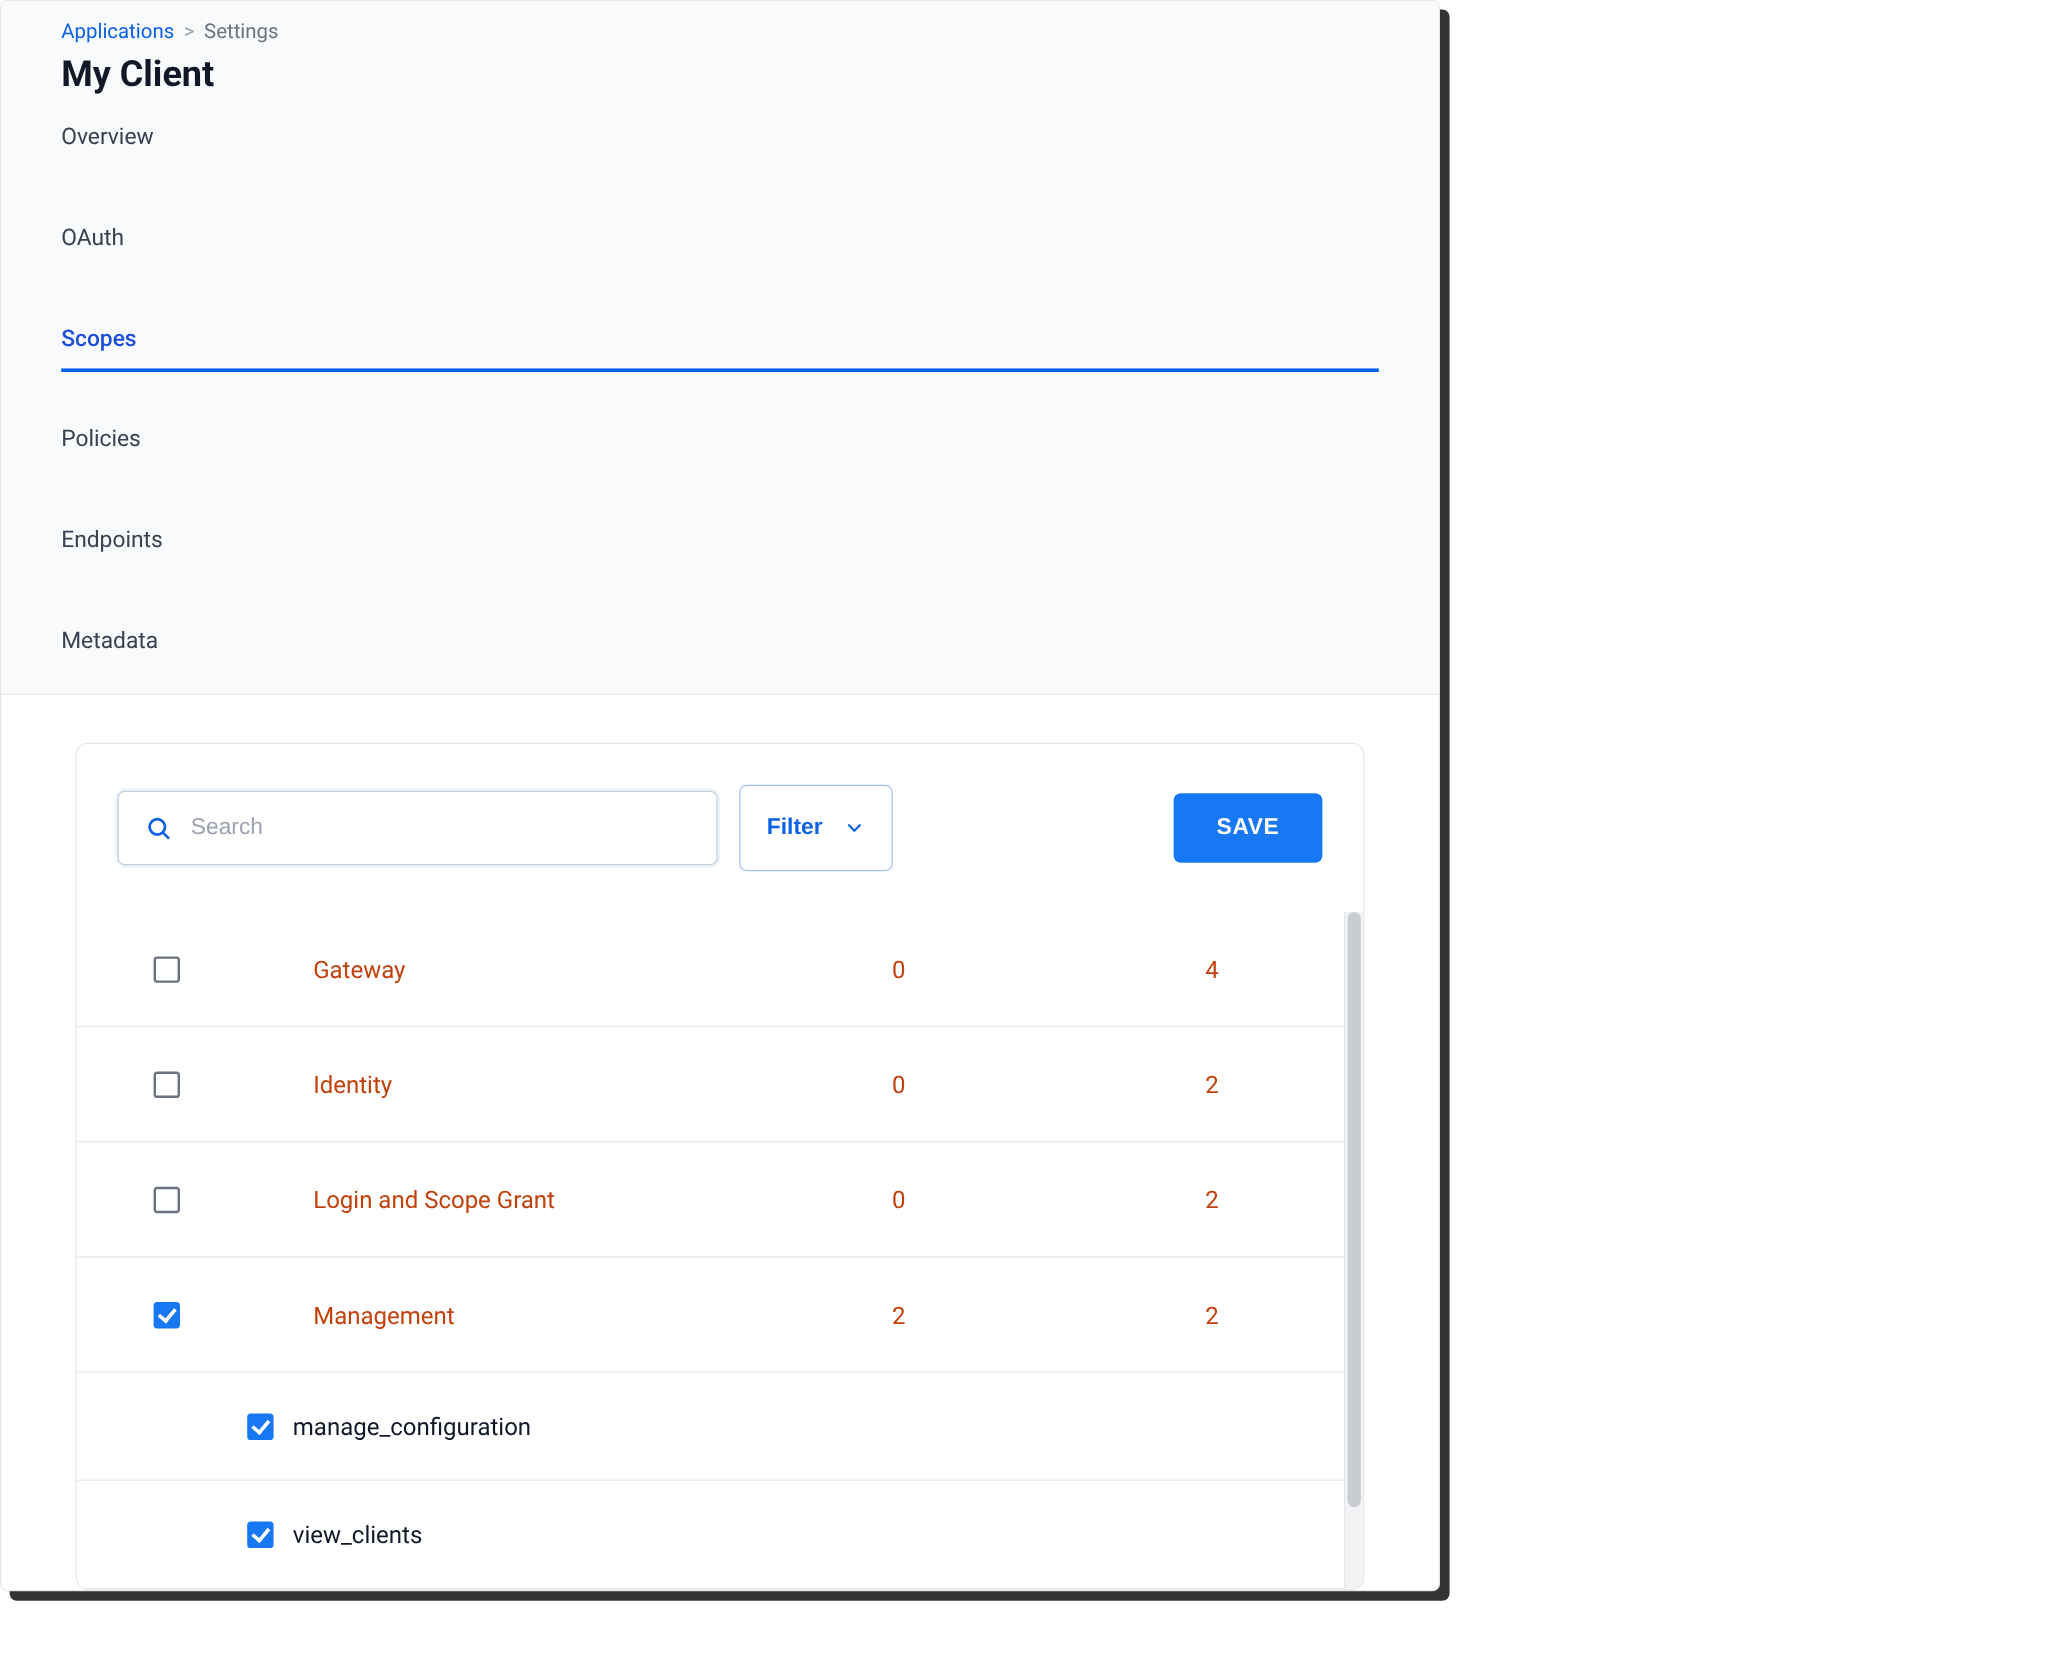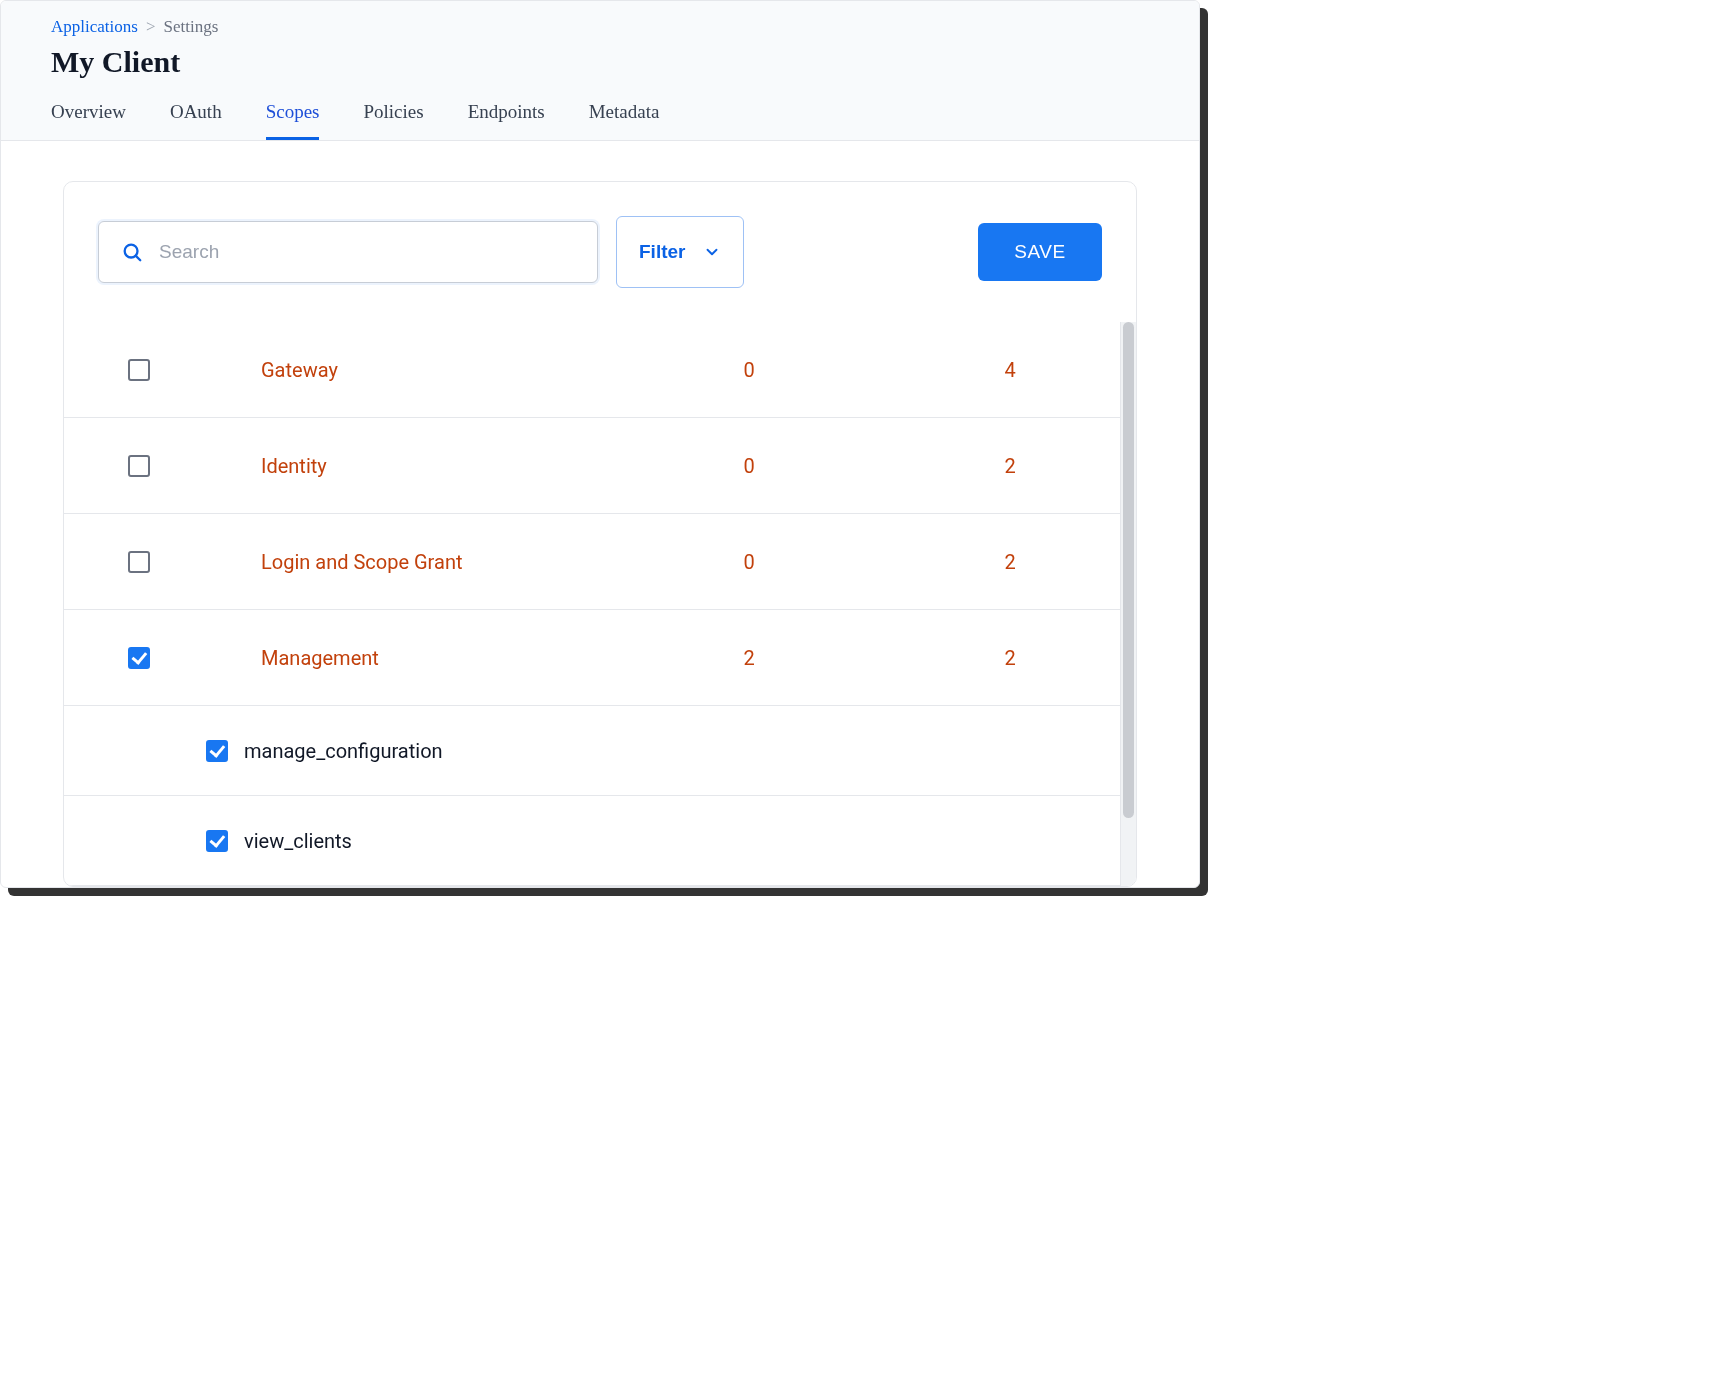--- a/index.html
+++ b/index.html
@@ -17,23 +17,22 @@
     background: #ffffff;
     border: 1px solid #e5e7eb;
     border-radius: 6px;
     box-shadow: 8px 8px 0 rgba(0,0,0,0.8);
     overflow: hidden;
   }
 
   
   .header {
     background: #f8fafc;
-    padding: 16px 50px 0 50px;
+    padding: 16px 50px 16px 50px;
     border-bottom: 1px solid #e5e7eb;
-    font-family: Liberation Serif, serif;
   }
 
   .breadcrumb {
     display: flex;
     align-items: center;
     gap: 8px;
     font-size: 17px;
     margin-bottom: 8px;
   }
   .breadcrumb a {
@@ -47,20 +46,21 @@
   .page-title {
     font-size: 30px;
     font-weight: 700;
     color: #111827;
     margin-bottom: 22px;
   }
 
   .tabs {
     display: flex;
     gap: 44px;
+    flex-direction: column;
   }
   .tab {
     font-size: 19px;
     color: #374151;
     padding-bottom: 14px;
     cursor: pointer;
     border-bottom: 3px solid transparent;
   }
   .tab.active {
     color: #1d4ed8;
@@ -126,21 +126,21 @@
   .filter-btn svg { stroke: #0b62e5; }
 
   .spacer { flex: 1; }
 
   .save-btn {
     height: 58px;
     min-width: 124px;
     background: #1877f2;
     color: #fff;
     font-size: 19px;
-    font-weight: 400;
+    font-weight: 700;
     letter-spacing: 0.5px;
     border: none;
     border-radius: 6px;
     padding: 0 30px;
     cursor: pointer;
   }
 
   
   .table-wrap {
     display: flex;

